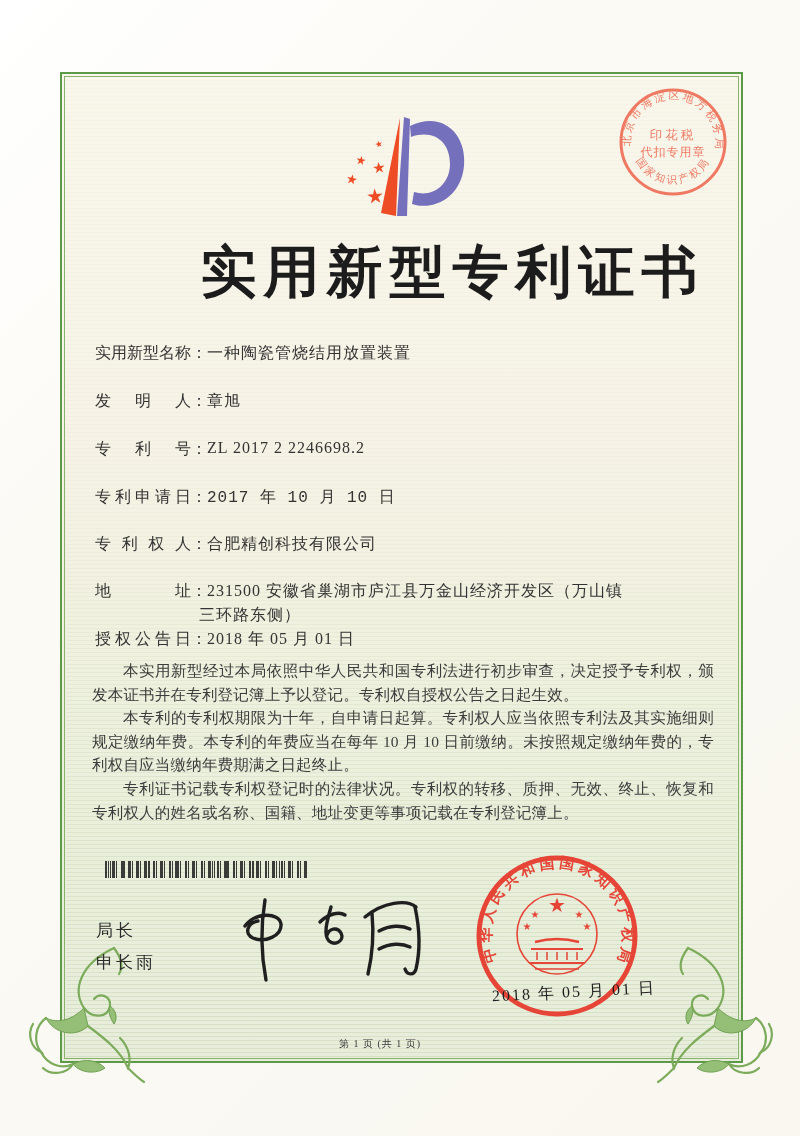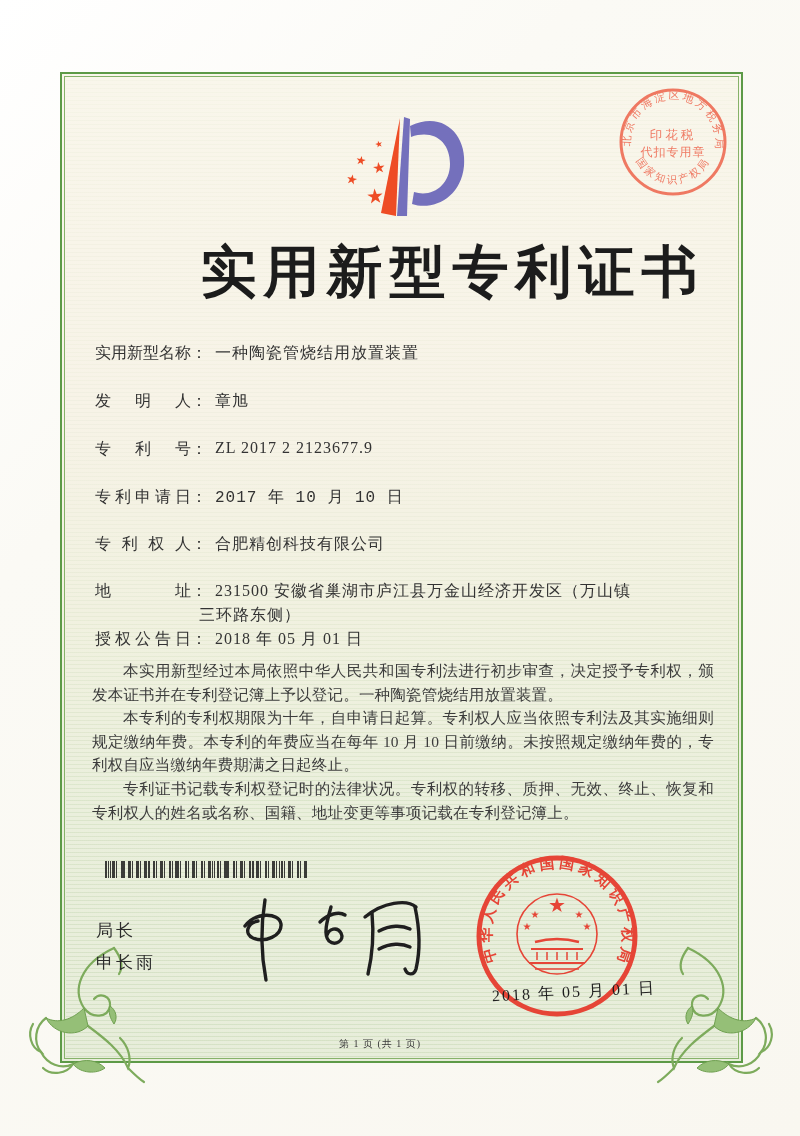--- a/index.html
+++ b/index.html
@@ -38,21 +38,21 @@
   .logo .star{position:absolute;color:#ee4c25;transform:translate(-50%,-55%);line-height:1;}
   .title{
     position:absolute;left:60px;top:233px;width:781px;margin:2px;
     text-align:center;font-size:56px;font-weight:bold;letter-spacing:7px;color:#1c1c1c;
   }
 
   
   .frow{position:absolute;left:95px;font-size:16px;color:#333;white-space:nowrap;}
   .flabel{display:inline-block;width:96px;text-align:justify;text-align-last:justify;vertical-align:top;}
   .fcolon{display:inline-block;vertical-align:top;}
-  .fvalue{display:inline-block;margin-left:8px;letter-spacing:1px;vertical-align:top;}
+  .fvalue{display:inline-block;letter-spacing:1px;vertical-align:top;}
   .addr2{position:absolute;left:199px;top:605px;font-size:16px;letter-spacing:1px;color:#333;}
 
   
   .paras{position:absolute;left:92px;top:659px;width:622px;}
   .paras p{
     margin:0;text-indent:2em;font-size:15.5px;line-height:23.6px;
     text-align:justify;color:#3c3c3c;letter-spacing:0.2px;
   }
 
   
@@ -153,38 +153,38 @@
 
   <h1 class="title">实用新型专利证书</h1>
 
   <div class="frow" style="top:343px;">
     <span class="flabel">实用新型名称</span><span class="fcolon">：</span><span class="fvalue">一种陶瓷管烧结用放置装置</span>
   </div>
   <div class="frow" style="top:391px;">
     <span class="flabel">发明人</span><span class="fcolon">：</span><span class="fvalue">章旭</span>
   </div>
   <div class="frow" style="top:439px;">
-    <span class="flabel">专利号</span><span class="fcolon">：</span><span class="fvalue">ZL 2017 2 2123677.9</span>
+    <span class="flabel">专利号</span><span class="fcolon">：</span><span class="fvalue">ZL 2017 2 2246698.2</span>
   </div>
   <div class="frow" style="top:487px;font-family:Liberation Mono, monospace;">
     <span class="flabel">专利申请日</span><span class="fcolon">：</span><span class="fvalue">2017 年 10 月 10 日</span>
   </div>
   <div class="frow" style="top:534px;">
     <span class="flabel">专利权人</span><span class="fcolon">：</span><span class="fvalue">合肥精创科技有限公司</span>
   </div>
   <div class="frow" style="top:581px;">
     <span class="flabel">地址</span><span class="fcolon">：</span><span class="fvalue">231500 安徽省巢湖市庐江县万金山经济开发区（万山镇</span>
   </div>
   <div class="addr2">三环路东侧）</div>
   <div class="frow" style="top:629px;">
     <span class="flabel">授权公告日</span><span class="fcolon">：</span><span class="fvalue">2018 年 05 月 01 日</span>
   </div>
 
   <div class="paras">
-    <p>本实用新型经过本局依照中华人民共和国专利法进行初步审查，决定授予专利权，颁发本证书并在专利登记簿上予以登记。一种陶瓷管烧结用放置装置。</p>
+    <p>本实用新型经过本局依照中华人民共和国专利法进行初步审查，决定授予专利权，颁发本证书并在专利登记簿上予以登记。专利权自授权公告之日起生效。</p>
     <p>本专利的专利权期限为十年，自申请日起算。专利权人应当依照专利法及其实施细则规定缴纳年费。本专利的年费应当在每年 10 月 10 日前缴纳。未按照规定缴纳年费的，专利权自应当缴纳年费期满之日起终止。</p>
     <p>专利证书记载专利权登记时的法律状况。专利权的转移、质押、无效、终止、恢复和专利权人的姓名或名称、国籍、地址变更等事项记载在专利登记簿上。</p>
   </div>
 
   <div class="barcode"></div>
 
   <div class="issuer-title">局长</div>
   <div class="issuer-name">申长雨</div>
 
   <svg class="signature" width="200" height="102" viewBox="0 0 200 102">

